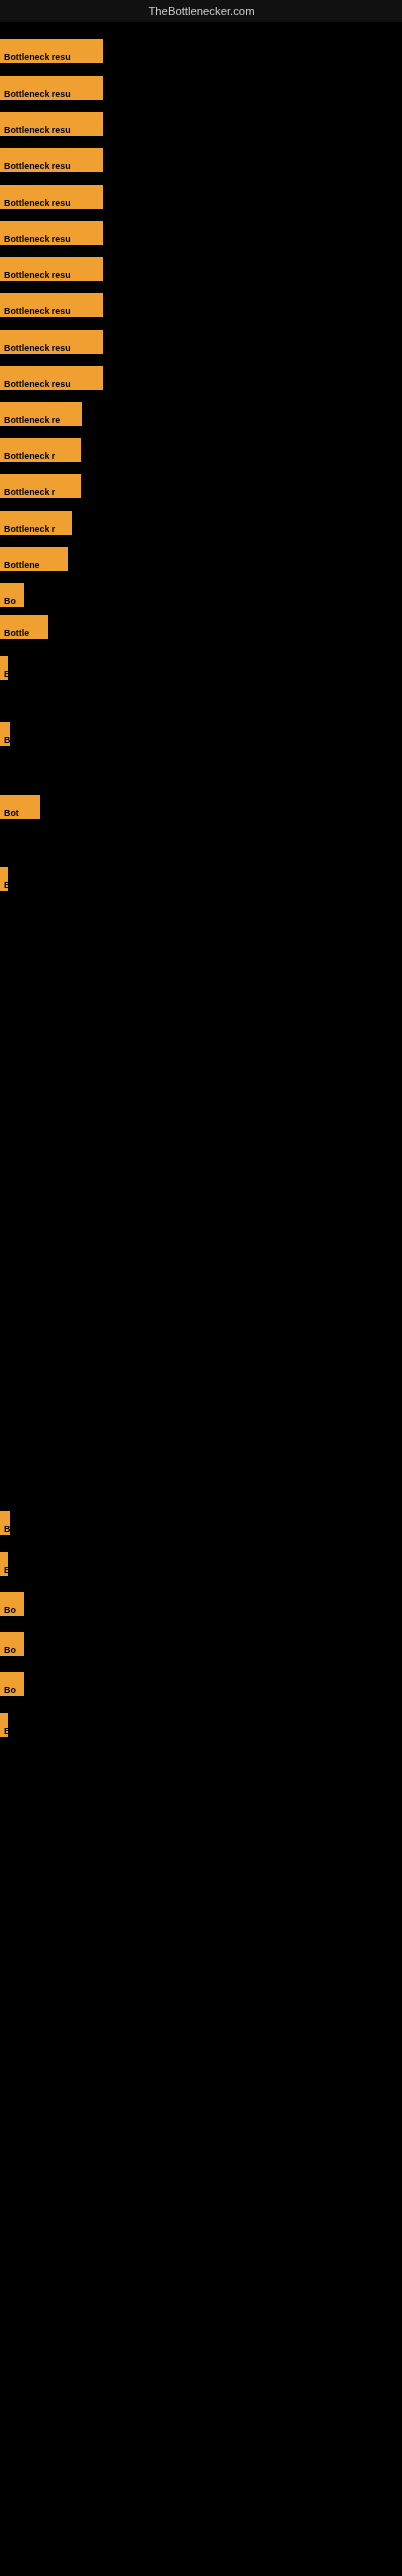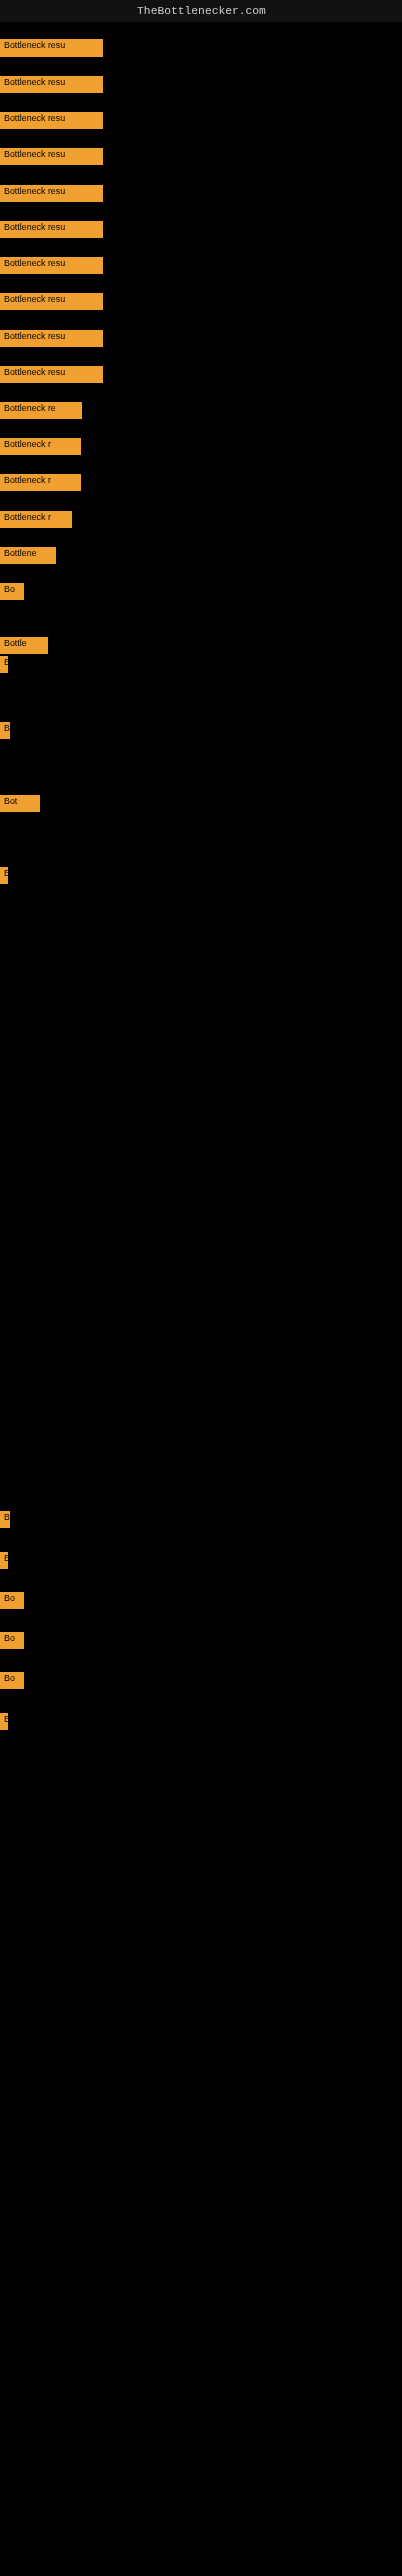--- a/index.html
+++ b/index.html
@@ -13,29 +13,28 @@
       min-height: 2576px;
       font-family: Arial, sans-serif;
       position: relative;
     }
     .site-title {
       color: #cccccc;
       font-size: 11.3px;
       text-align: center;
       padding: 4.8px 0;
       background: #111;
-      font-family: Liberation Mono, monospace;
     }
     .bottleneck-bar {
       display: inline-block;
       background-color: #f0a030;
       color: #000;
       font-size: 8.9px;
-      font-weight: normal;
-      padding: 0 4px;
+      font-weight: bold;
+      padding: 12px 4px;
       white-space: nowrap;
       overflow: hidden;
       position: absolute;
       left: 0;
       height: 17.7px;
       line-height: 13px;
     }
   </style>
 </head>
 <body>
@@ -50,23 +49,23 @@
     <div class="bottleneck-bar" style="top: 163px; width: 103px;">Bottleneck resu</div>
     <div class="bottleneck-bar" style="top: 199px; width: 103px;">Bottleneck resu</div>
     <div class="bottleneck-bar" style="top: 235px; width: 103px;">Bottleneck resu</div>
     <div class="bottleneck-bar" style="top: 271px; width: 103px;">Bottleneck resu</div>
     <div class="bottleneck-bar" style="top: 308px; width: 103px;">Bottleneck resu</div>
     <div class="bottleneck-bar" style="top: 344px; width: 103px;">Bottleneck resu</div>
     <div class="bottleneck-bar" style="top: 380px; width: 82px;">Bottleneck re</div>
     <div class="bottleneck-bar" style="top: 416px; width: 81px;">Bottleneck r</div>
     <div class="bottleneck-bar" style="top: 452px; width: 81px;">Bottleneck r</div>
     <div class="bottleneck-bar" style="top: 489px; width: 72px;">Bottleneck r</div>
-    <div class="bottleneck-bar" style="top: 525px; width: 56px;">Bottlene</div>
+    <div class="bottleneck-bar" style="top: 525px; width: 68px;">Bottlene</div>
     <div class="bottleneck-bar" style="top: 561px; width: 24px;">Bo</div>
-    <div class="bottleneck-bar" style="top: 615px; width: 48px;">Bottle</div>
+    <div class="bottleneck-bar" style="top: 593px; width: 48px;">Bottle</div>
     <div class="bottleneck-bar" style="top: 634px; width: 8px;">B</div>
     <div class="bottleneck-bar" style="top: 700px; width: 9.7px;">B</div>
     <div class="bottleneck-bar" style="top: 773px; width: 40px;">Bot</div>
     <div class="bottleneck-bar" style="top: 845px; width: 8px;">B</div>
     <div class="bottleneck-bar" style="top: 1489px; width: 9.7px;">B</div>
     <div class="bottleneck-bar" style="top: 1530px; width: 8px;">B</div>
     <div class="bottleneck-bar" style="top: 1570px; width: 24px;">Bo</div>
     <div class="bottleneck-bar" style="top: 1610px; width: 24px;">Bo</div>
     <div class="bottleneck-bar" style="top: 1650px; width: 24px;">Bo</div>
     <div class="bottleneck-bar" style="top: 1691px; width: 8px;">B</div>

